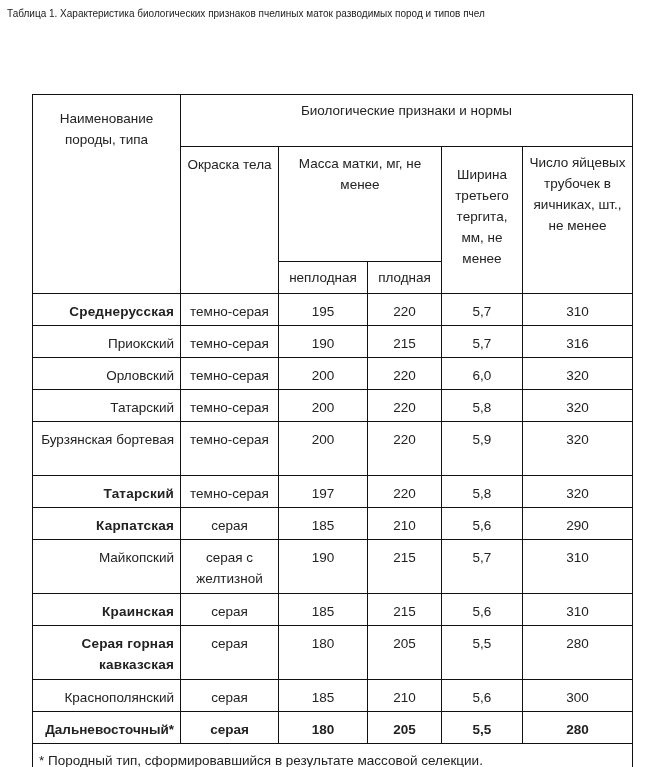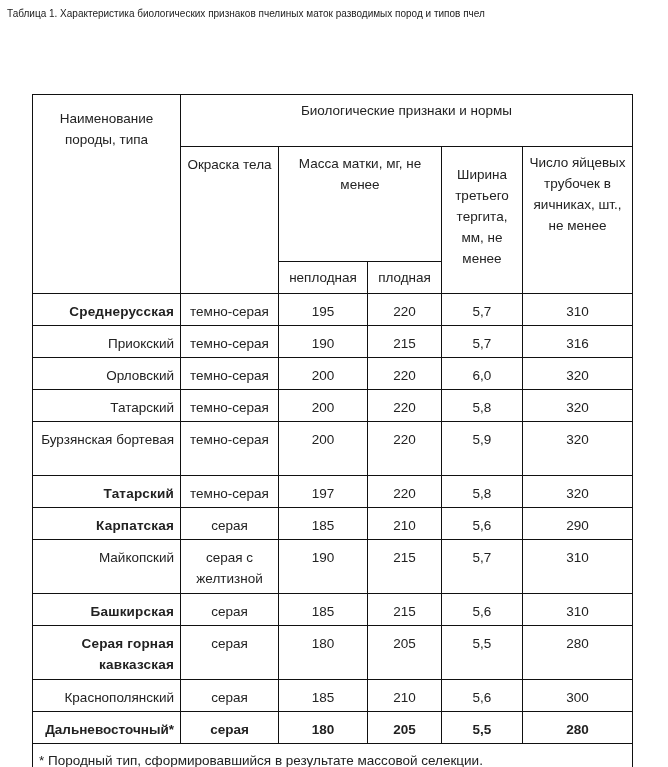--- a/index.html
+++ b/index.html
@@ -115,21 +115,21 @@
       </tr>
       <tr style="height: 54px; padding-left: 27px;">
         <td class="name">Майкопский</td>
         <td>серая с желтизной</td>
         <td>190</td>
         <td>215</td>
         <td>5,7</td>
         <td>310</td>
       </tr>
       <tr style="height: 32px;">
-        <td class="name bold">Башкирская</td>
+        <td class="name bold">Краинская</td>
         <td>серая</td>
         <td>185</td>
         <td>215</td>
         <td>5,6</td>
         <td>310</td>
       </tr>
       <tr style="height: 54px;">
         <td class="name bold">Серая горная кавказская</td>
         <td>серая</td>
         <td>180</td>

